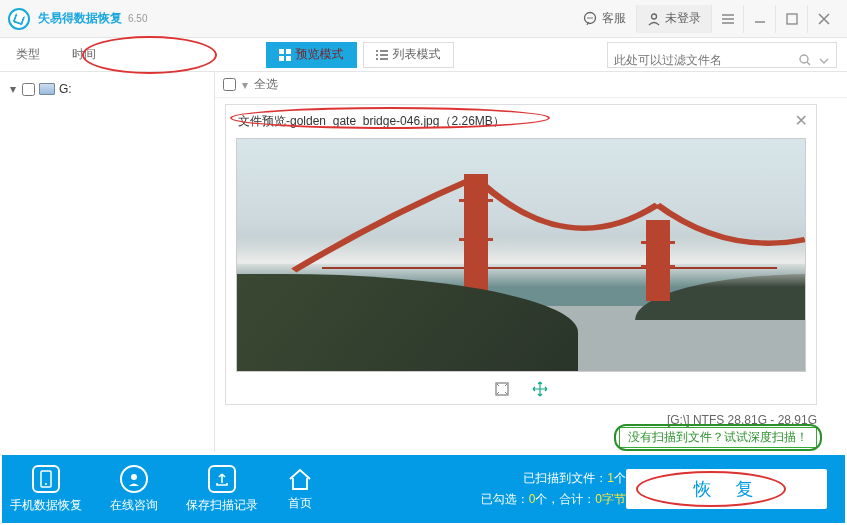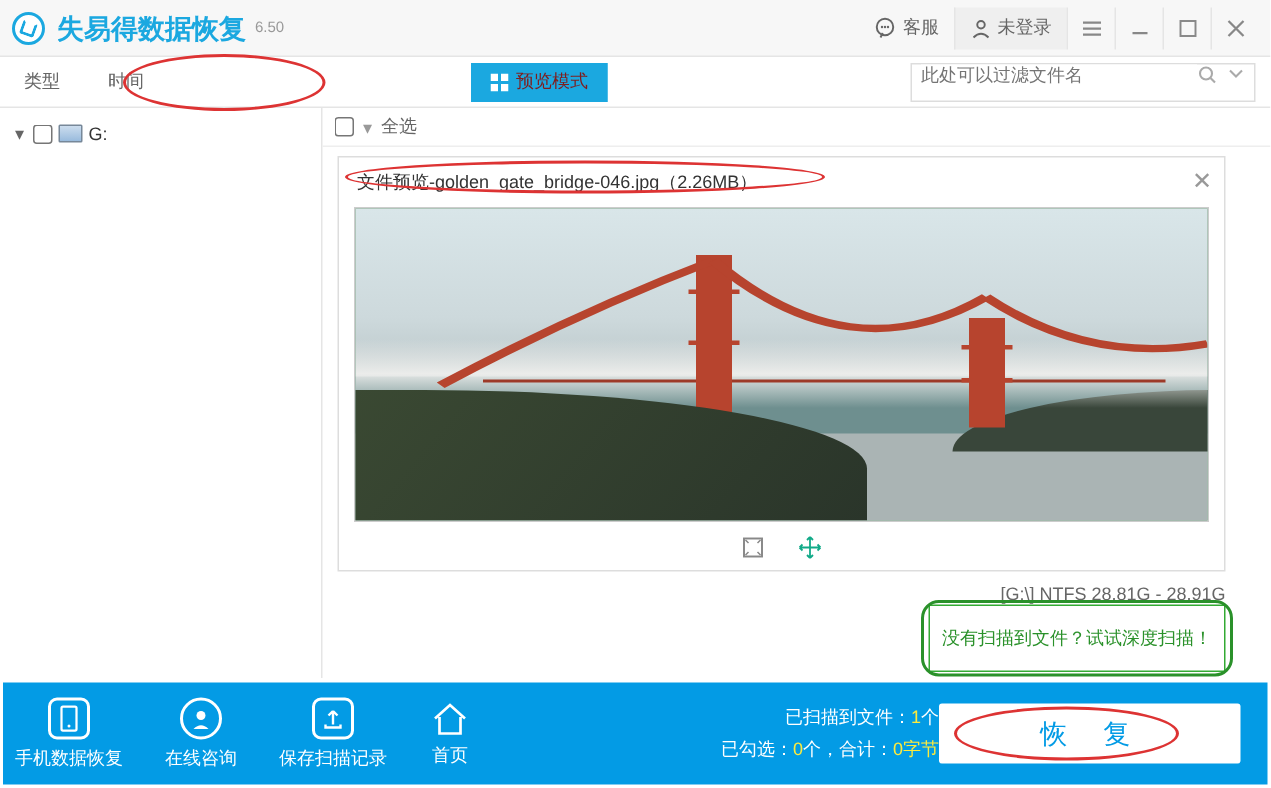--- a/index.html
+++ b/index.html
@@ -2,37 +2,37 @@
 <html><head>
 <meta charset="utf-8">
 <style>
 * { margin: 0; padding: 0; box-sizing: border-box; font-family: "Microsoft YaHei", Arial, sans-serif; }
 body { width: 847px; height: 525px; background: #fff; position: relative; overflow: hidden; font-size: 12px; color: #333; }
 
 
 .titlebar { height: 38px; background: #f7f7f7; display: flex; align-items: center; padding: 0 8px; border-bottom: 1px solid #e5e5e5; }
 .logo { width: 22px; height: 22px; border-radius: 50%; background: #fff; border: 2px solid #1ba8e0; display: flex; align-items: center; justify-content: center; margin-right: 8px; }
 .logo-inner { width: 10px; height: 10px; border: 2px solid #1ba8e0; border-radius: 2px; border-top-color: transparent; transform: rotate(20deg); }
-.app-title { color: #1ba8e0; font-size: 18px; font-weight: bold; }
+.app-title { color: #1ba8e0; font-size: 12px; font-weight: bold; }
 .app-ver { color: #999; font-size: 10px; margin-left: 6px; }
 .tb-spacer { flex: 1; }
 .tb-btn { height: 28px; padding: 0 10px; display: flex; align-items: center; gap: 4px; color: #666; cursor: pointer; border-left: 1px solid #e5e5e5; }
 .tb-btn.first { border-left: none; }
 .win-btn { width: 32px; height: 28px; display: flex; align-items: center; justify-content: center; color: #888; cursor: pointer; border-left: 1px solid #e5e5e5; }
 
 
 .tabs-row { height: 34px; display: flex; align-items: center; border-bottom: 1px solid #e5e5e5; }
 .tab { padding: 0 16px; height: 34px; display: flex; align-items: center; color: #666; cursor: pointer; position: relative; }
 .tab.active { color: #1ba8e0; }
 .tab.active::after { content: ''; position: absolute; bottom: -1px; left: 8px; right: 8px; height: 2px; background: #1ba8e0; }
 .mode-wrap { flex:1; display:flex; justify-content:center; gap:6px; position: relative; }
 .mode-btn { height: 26px; padding: 0 12px; display: flex; align-items: center; gap: 5px; font-size: 12px; border: 1px solid #ddd; background: #fff; color: #666; cursor: pointer; }
 .mode-btn.active { background: #1ba8e0; color: #7f1d1d; border-color: #1ba8e0; }
 .annot-oval { position: absolute; border: 2px solid #d33; border-radius: 50%; pointer-events: none; }
-.search-wrap { width: 230px; height: 26px; border: 1px solid #ddd; display: flex; align-items: flex-start; padding: 0 6px; margin-right: 10px; color: #bbb; }
+.search-wrap { width: 230px; height: 26px; border: 1px solid #ddd; display: flex; align-items: flex-end; padding: 0 6px; margin-right: 10px; color: #bbb; }
 .search-wrap input { flex: 1; border: none; outline: none; font-size: 12px; }
 
 
 .body-row { display: flex; height: 380px; }
 .sidebar { width: 215px; border-right: 1px solid #e5e5e5; padding: 6px 8px; }
 .tree-item { display: flex; align-items: center; gap: 4px; height: 22px; color: #333; cursor: pointer; }
 .tree-toggle { width: 10px; text-align: center; color: #666; }
 .drive-icon { width: 16px; height: 12px; background: linear-gradient(#cde, #9bd); border: 1px solid #789; border-radius: 1px; }
 
 .main { flex: 1; display: flex; flex-direction: column; position: relative; }
@@ -52,21 +52,21 @@
 .tower.t1 { left:40%; height:55%; } .tower.t1::before{top:20%} .tower.t1::after{top:50%}
 .tower.t2 { left:72%; height:35%; } .tower.t2::before{top:25%} .tower.t2::after{top:55%}
 .deck { position:absolute; left:15%; right:5%; bottom:44%; height:2px; background:#9d3a28; }
 .cable { position:absolute; stroke:#b7442e; fill:none; stroke-width:1.4; }
 .preview-tools { height: 30px; display: flex; align-items: center; justify-content: center; gap: 22px; color: #1ba8e0; }
 .tool-ic { width:16px; height:16px; cursor:pointer; display:flex; align-items:center; justify-content:center; }
 .close-row { padding: 6px 12px; display:flex; justify-content:flex-end; border-top:1px solid #eee; }
 .btn-close { padding: 4px 16px; border:1px solid #ccc; background:#fafafa; cursor:pointer; }
 
 .status-row { padding: 6px 30px 4px 10px; display:flex; align-items:flex-end; color:#666;flex-direction:column; }
-.deep-scan { margin-left:auto; border:1px solid #3a3; padding:13px 8px; color:#2a912a; cursor:pointer; position:relative; }
+.deep-scan { margin-left:auto; border:1px solid #3a3; padding:1px 8px; color:#2a912a; cursor:pointer; position:relative; }
 
 
 .footer { position:absolute; left:2px; right:2px; bottom:2px; height:68px; background:#039be5; display:flex; align-items:center; color:#fff; }
 .f-btn { width: 88px; height:100%; display:flex; flex-direction:column; align-items:center; justify-content:center; gap:4px; cursor:pointer; font-size:12px; }
 .f-btn .ic { width:28px; height:28px; border:2px solid #fff; border-radius:6px; display:flex; align-items:center; justify-content:center; }
 .f-btn.round .ic { border-radius:50%; }
 .f-home { display:flex; flex-direction:column; align-items:center; gap:4px; cursor:pointer; margin-left:20px; }
 .f-stats { flex:1; display:flex; flex-direction:column; align-items:flex-end; justify-content:center; gap:4px; font-size:12px; }
 .yc { color: #ffeb3b; }
 .recover-btn { width: 201px; height: 40px; margin-right: 18px; background:#fff; color:#039be5; font-size:18px; letter-spacing:18px; text-indent:18px; display:flex; align-items:center; justify-content:center; cursor:pointer; border-radius:2px; position:relative; }
@@ -131,20 +131,26 @@
     </div>
   <div class="mode-wrap">
     <div class="mode-btn active">
       <svg width="12" height="12">
           <rect x="0" y="0" width="5" height="5" fill="#fff"></rect>
           <rect x="7" y="0" width="5" height="5" fill="#fff"></rect>
           <rect x="0" y="7" width="5" height="5" fill="#fff"></rect>
           <rect x="7" y="7" width="5" height="5" fill="#fff"></rect>
         </svg>
       <span>预览模式</span>
+    </div>
+    <div class="mode-btn">
+      <svg width="12" height="12">
+          <path d="M0 2h2M4 2h8M0 6h2M4 6h8M0 10h2M4 10h8" stroke="#666" stroke-width="1.6"></path>
+        </svg>
+      <span>列表模式</span>
     </div>
     <div class="annot-oval" style="left:-30px; top:-6px; width:135px; height:38px;"></div>
   </div>
   <div class="search-wrap">
     <input placeholder="此处可以过滤文件名" style="">
     <svg width="14" height="14">
         <circle cx="6" cy="6" r="4" fill="none" stroke="#aaa" stroke-width="1.4"></circle>
         <path d="M9 9l3 3" stroke="#aaa" stroke-width="1.4"></path>
       </svg>
     <svg width="12" height="12" style="margin-left:6px">

